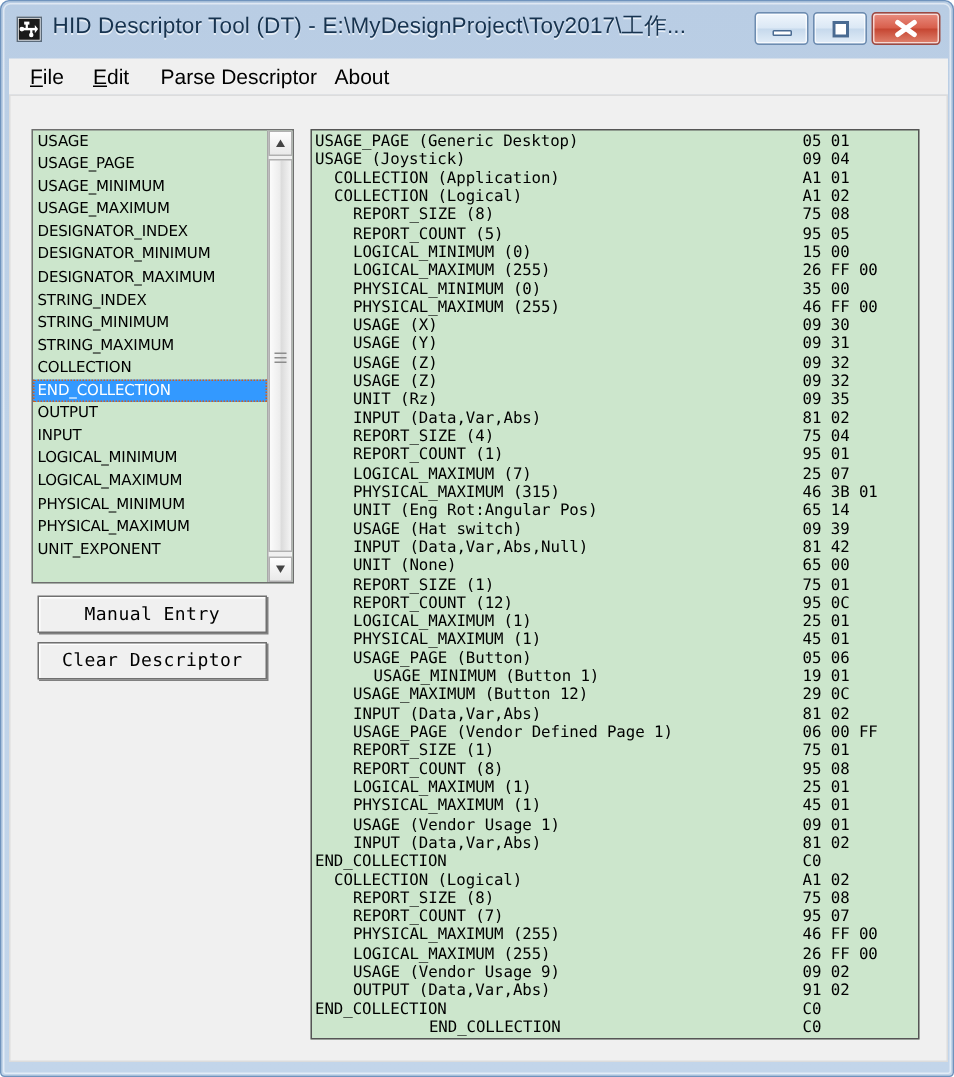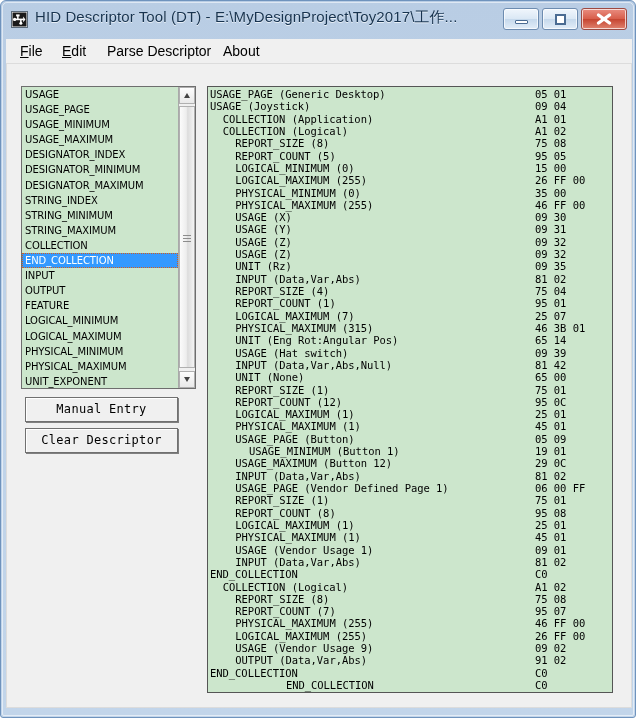--- a/index.html
+++ b/index.html
@@ -314,23 +314,22 @@
           <div class="hid-item">USAGE_MINIMUM</div>
           <div class="hid-item">USAGE_MAXIMUM</div>
           <div class="hid-item">DESIGNATOR_INDEX</div>
           <div class="hid-item">DESIGNATOR_MINIMUM</div>
           <div class="hid-item">DESIGNATOR_MAXIMUM</div>
           <div class="hid-item">STRING_INDEX</div>
           <div class="hid-item">STRING_MINIMUM</div>
           <div class="hid-item">STRING_MAXIMUM</div>
           <div class="hid-item">COLLECTION</div>
           <div class="hid-item selected">END_COLLECTION</div>
+          <div class="hid-item">OUTPUT</div>
           <div class="hid-item">INPUT</div>
-          <div class="hid-item">OUTPUT</div>
-          <div class="hid-item">FEATURE</div>
           <div class="hid-item">LOGICAL_MINIMUM</div>
           <div class="hid-item">LOGICAL_MAXIMUM</div>
           <div class="hid-item">PHYSICAL_MINIMUM</div>
           <div class="hid-item">PHYSICAL_MAXIMUM</div>
           <div class="hid-item">UNIT_EXPONENT</div>
         </div>
 
       <div id="list-scroll">
         <div class="sb-arrow up">
           <span class="tri up"></span>
@@ -374,21 +373,21 @@
           <div class="rd-line"><span class="rd-name" style="left: 25.32px;">LOGICAL_MAXIMUM (7)</span><span class="rd-hex">25 07</span></div>
           <div class="rd-line"><span class="rd-name" style="left: 25.32px;">PHYSICAL_MAXIMUM (315)</span><span class="rd-hex">46 3B 01</span></div>
           <div class="rd-line"><span class="rd-name" style="left: 25.32px;">UNIT (Eng Rot:Angular Pos)</span><span class="rd-hex">65 14</span></div>
           <div class="rd-line"><span class="rd-name" style="left: 25.32px;">USAGE (Hat switch)</span><span class="rd-hex">09 39</span></div>
           <div class="rd-line"><span class="rd-name" style="left: 25.32px;">INPUT (Data,Var,Abs,Null)</span><span class="rd-hex">81 42</span></div>
           <div class="rd-line"><span class="rd-name" style="left: 25.32px;">UNIT (None)</span><span class="rd-hex">65 00</span></div>
           <div class="rd-line"><span class="rd-name" style="left: 25.32px;">REPORT_SIZE (1)</span><span class="rd-hex">75 01</span></div>
           <div class="rd-line"><span class="rd-name" style="left: 25.32px;">REPORT_COUNT (12)</span><span class="rd-hex">95 0C</span></div>
           <div class="rd-line"><span class="rd-name" style="left: 25.32px;">LOGICAL_MAXIMUM (1)</span><span class="rd-hex">25 01</span></div>
           <div class="rd-line"><span class="rd-name" style="left: 25.32px;">PHYSICAL_MAXIMUM (1)</span><span class="rd-hex">45 01</span></div>
-          <div class="rd-line"><span class="rd-name" style="left: 25.32px;">USAGE_PAGE (Button)</span><span class="rd-hex">05 09</span></div>
+          <div class="rd-line"><span class="rd-name" style="left: 25.32px;">USAGE_PAGE (Button)</span><span class="rd-hex">05 06</span></div>
           <div class="rd-line"><span class="rd-name" style="left: 39px;">USAGE_MINIMUM (Button 1)</span><span class="rd-hex">19 01</span></div>
           <div class="rd-line"><span class="rd-name" style="left: 25.32px;">USAGE_MAXIMUM (Button 12)</span><span class="rd-hex">29 0C</span></div>
           <div class="rd-line"><span class="rd-name" style="left: 25.32px;">INPUT (Data,Var,Abs)</span><span class="rd-hex">81 02</span></div>
           <div class="rd-line"><span class="rd-name" style="left: 25.32px;">USAGE_PAGE (Vendor Defined Page 1)</span><span class="rd-hex">06 00 FF</span></div>
           <div class="rd-line"><span class="rd-name" style="left: 25.32px;">REPORT_SIZE (1)</span><span class="rd-hex">75 01</span></div>
           <div class="rd-line"><span class="rd-name" style="left: 25.32px;">REPORT_COUNT (8)</span><span class="rd-hex">95 08</span></div>
           <div class="rd-line"><span class="rd-name" style="left: 25.32px;">LOGICAL_MAXIMUM (1)</span><span class="rd-hex">25 01</span></div>
           <div class="rd-line"><span class="rd-name" style="left: 25.32px;">PHYSICAL_MAXIMUM (1)</span><span class="rd-hex">45 01</span></div>
           <div class="rd-line"><span class="rd-name" style="left: 25.32px;">USAGE (Vendor Usage 1)</span><span class="rd-hex">09 01</span></div>
           <div class="rd-line"><span class="rd-name" style="left: 25.32px;">INPUT (Data,Var,Abs)</span><span class="rd-hex">81 02</span></div>

